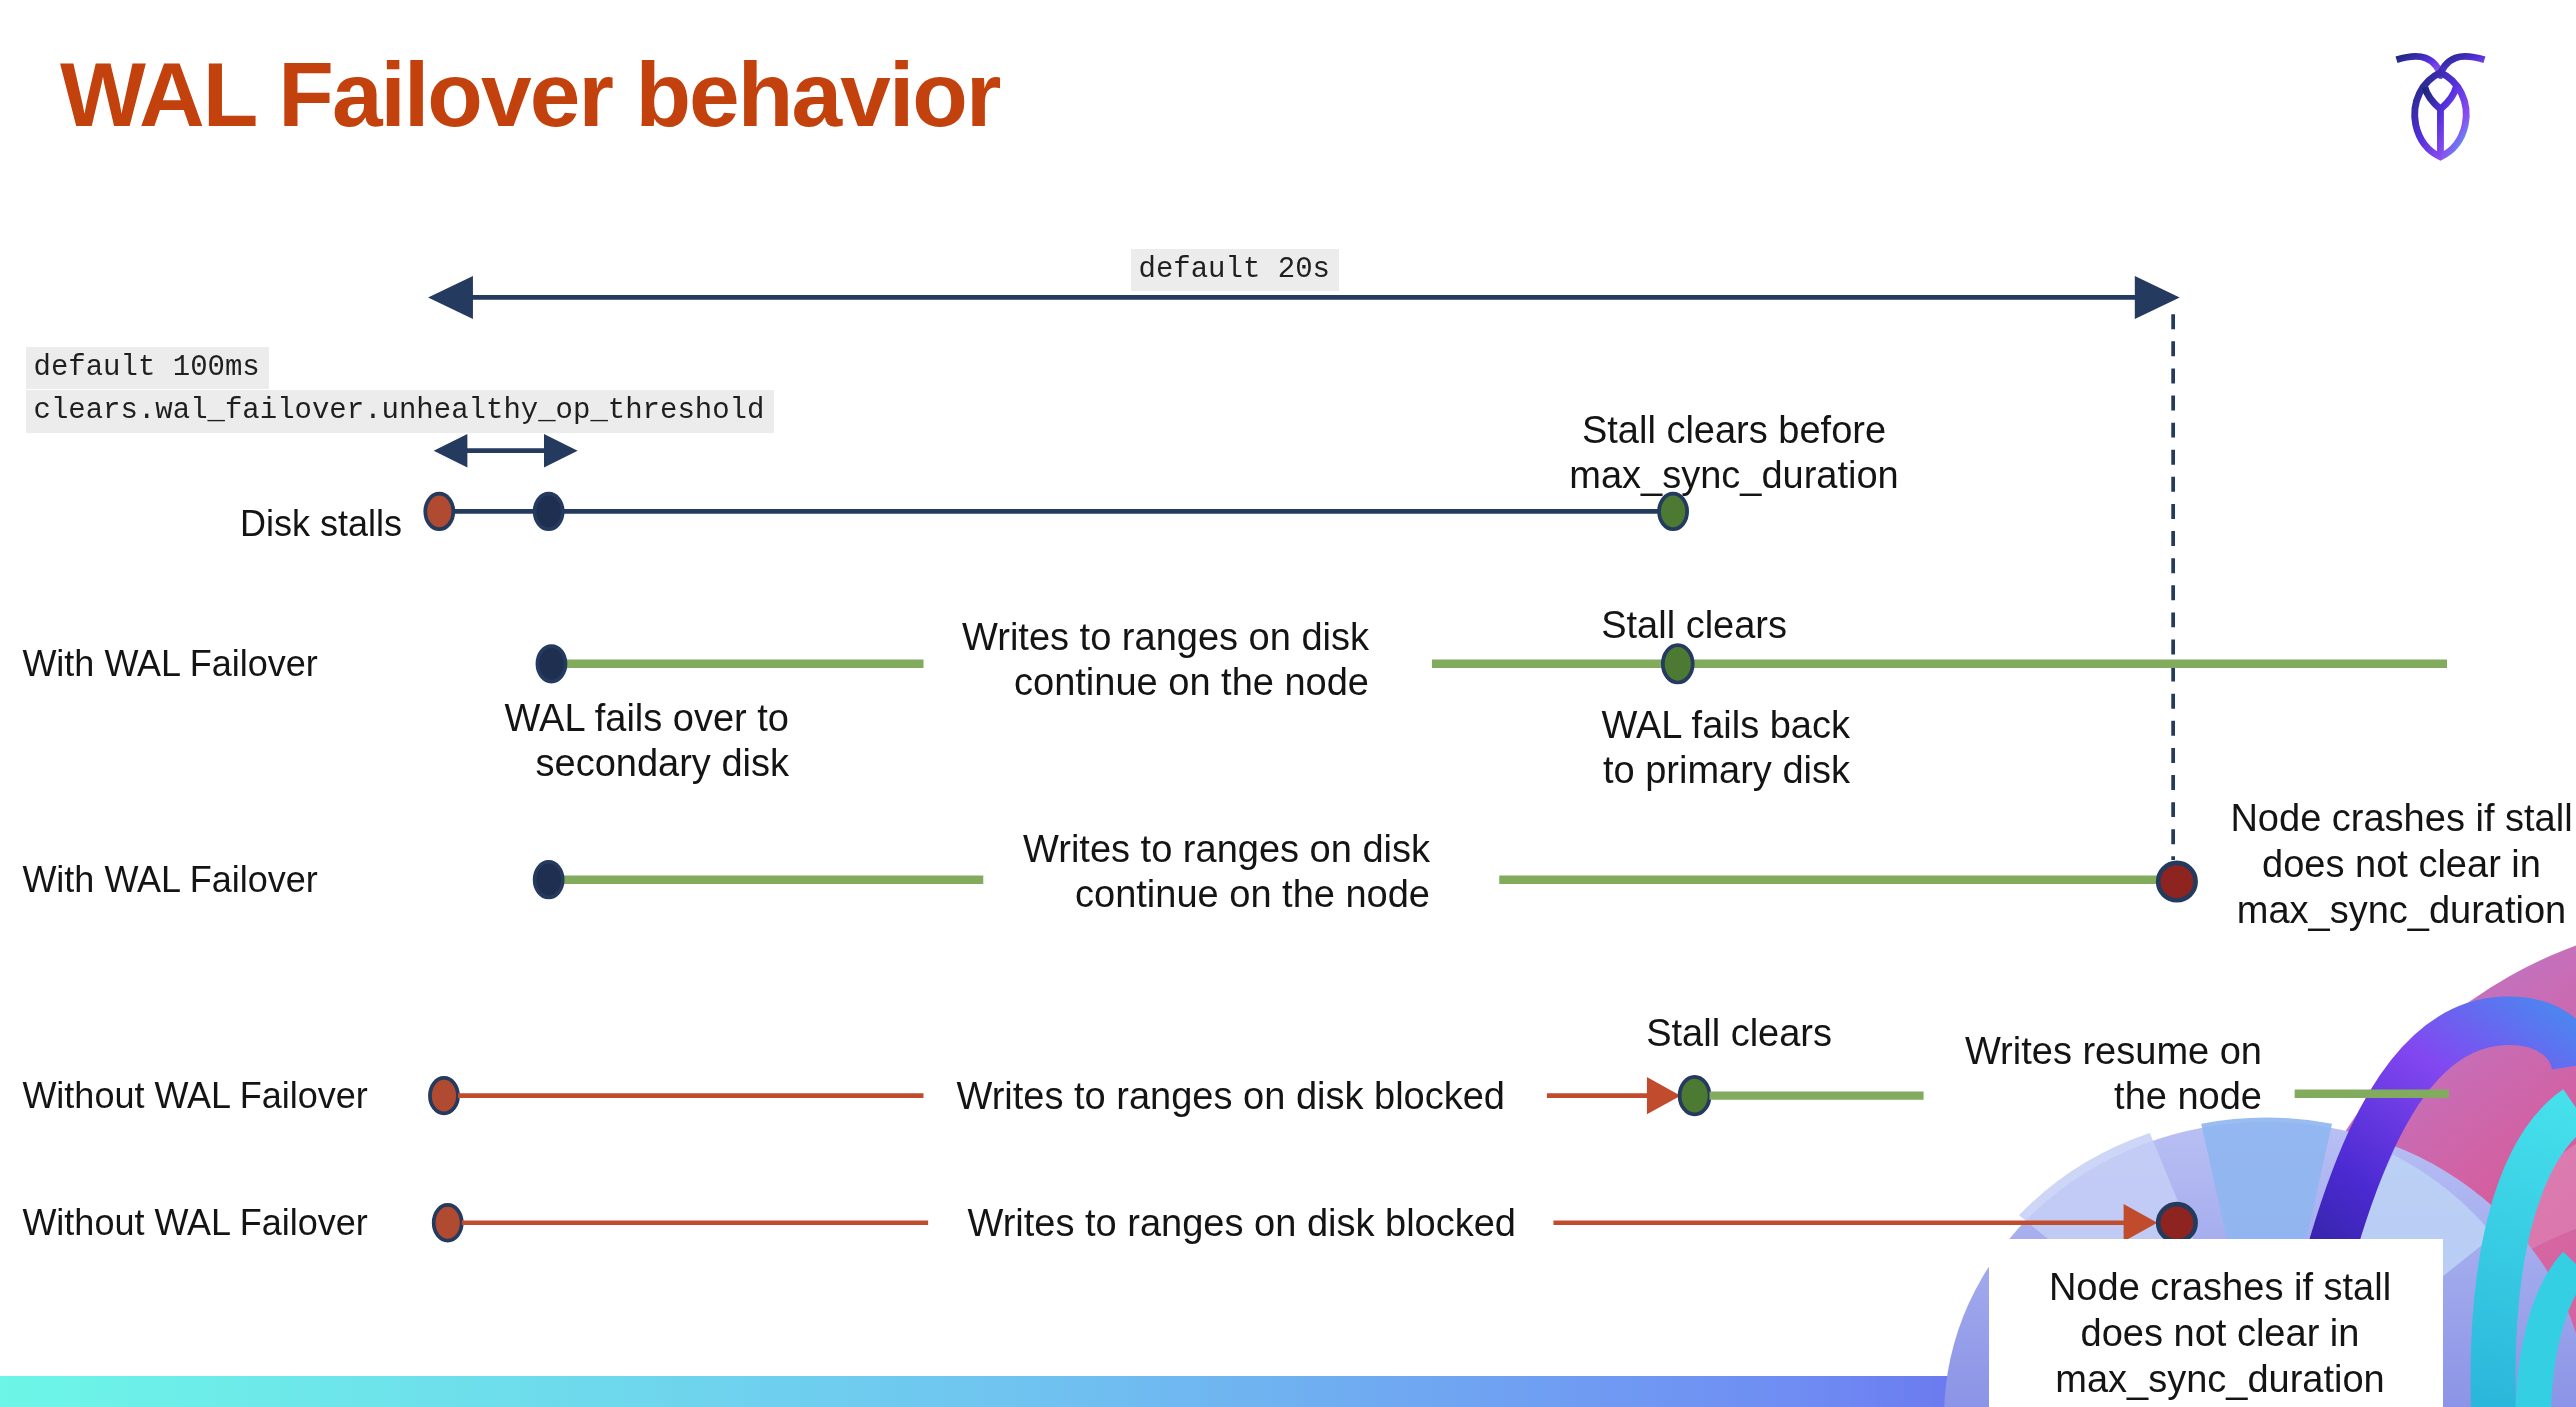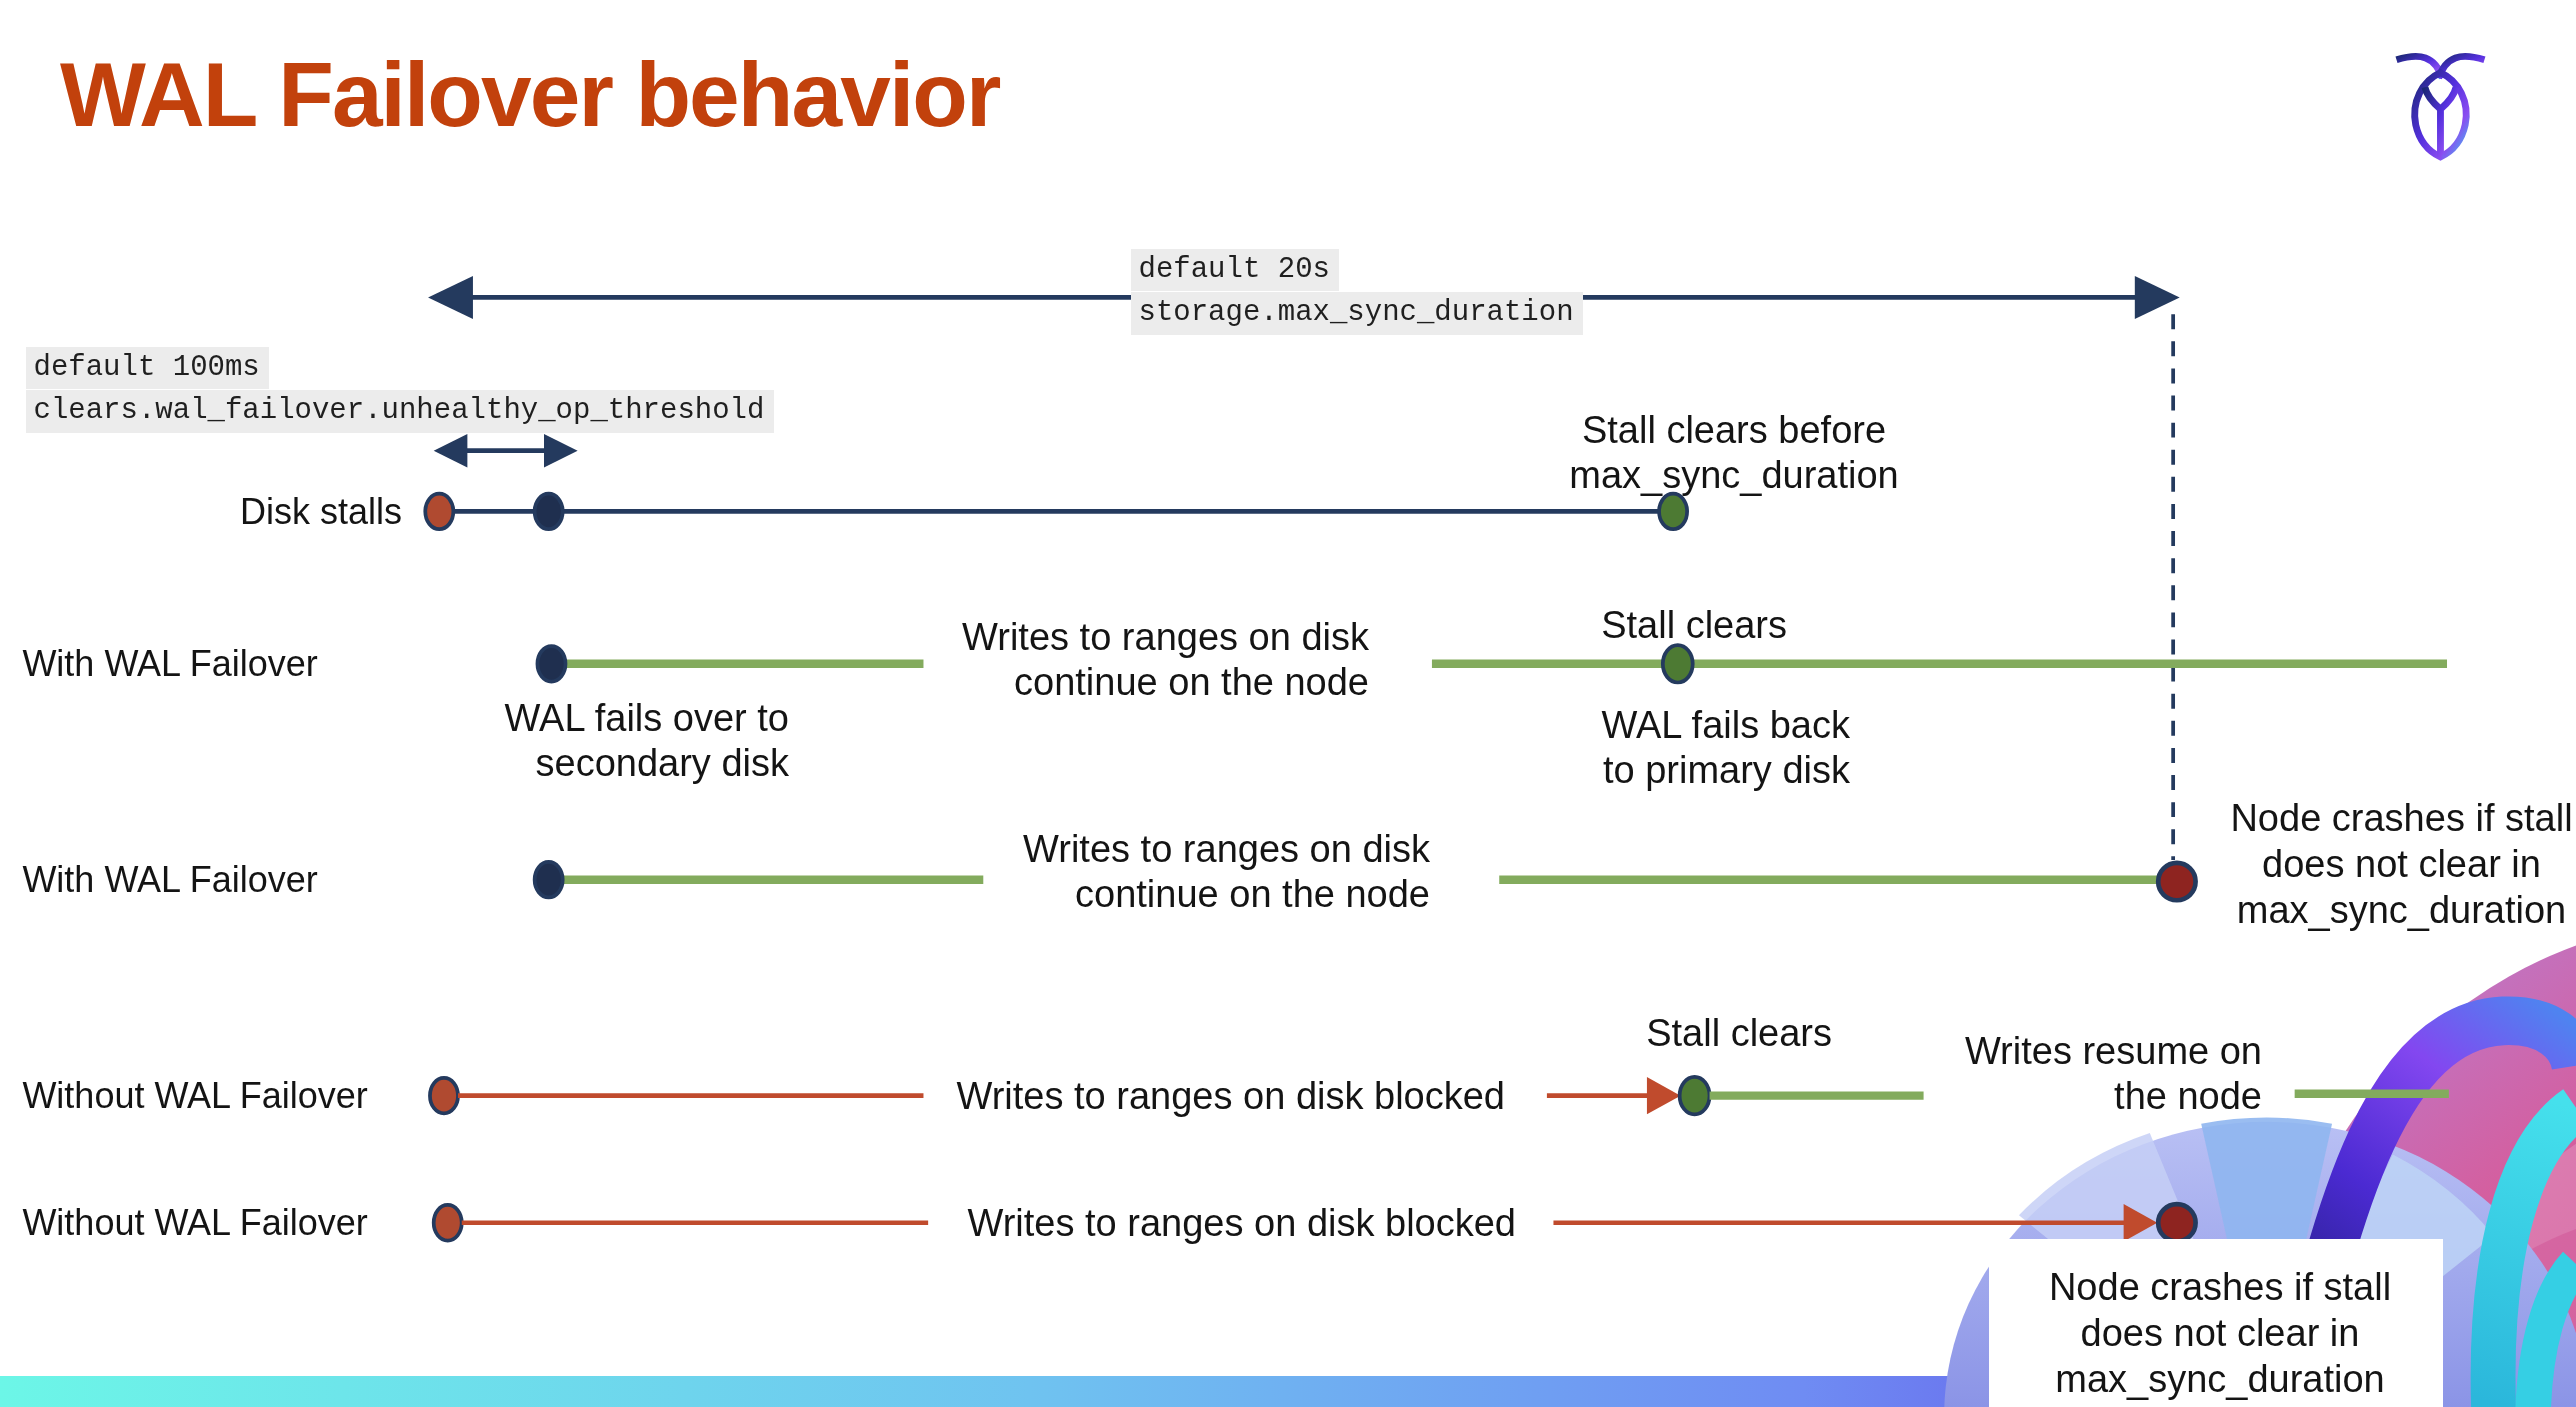--- a/index.html
+++ b/index.html
@@ -26,21 +26,21 @@
   .f-red{fill:var(--red_line);stroke:none;} .w5{stroke-width:5px;} .w9{stroke-width:9px;}
   .dash{stroke-dasharray:16 13;stroke-width:4px;}
   .dot-red{fill:var(--red_dot);stroke:var(--navy);stroke-width:4px;}
   .dot-navy{fill:var(--navy_dot);stroke:var(--navy);stroke-width:4px;}
   .dot-green{fill:var(--green_dot);stroke:var(--navy);stroke-width:4px;}
   .dot-darkred{fill:var(--dark_red);stroke:var(--navy);stroke-width:5px;}
   .bottom-bar{left:0;top:1376px;width:2576px;height:32px;z-index:1;
     background:linear-gradient(90deg,var(--bar_cyan) 0%,var(--bar_blue) 40%,var(--bar_periwinkle) 70%,var(--bar_purple) 100%);}
   .white-box{left:1989px;top:1239px;width:454px;height:168px;background:#ffffff;z-index:3;}
   .txt{z-index:4;}
-  .center{text-align:right;} .right{text-align:right;}
+  .center{text-align:right;} .right{text-align:right;margin-top:12px;}
 </style>
 </head>
 <body>
 
 <div class="stage">
 
   <div class="abs bottom-bar"></div>
 
   <svg class="canvas" width="2576" height="1408" viewBox="0 0 2756 1506">
     <defs>
@@ -133,21 +133,20 @@
       <circle cx="2329" cy="1308" r="20" class="dot-darkred"></circle>
     </g>
   </svg>
 
   <div class="abs white-box"></div>
 
   <div class="abs title txt">WAL Failover behavior</div>
 
   <div class="abs code-block" style="left:1131px;top:249px;">
     <span>default 20s</span>
-    <span>storage.max_sync_duration</span>
   </div>
 
   <div class="abs code-block" style="left:26px;top:347px;text-align:right;">
     <span>default 100ms</span>
     <span>clears.wal_failover.unhealthy_op_threshold</span>
   </div>
 
   <div class="abs rowlabel right txt" style="left:122px;top:490px;width:280px;">Disk stalls</div>
   <div class="abs rowlabel txt" style="left:22.4px;top:642px;width:374px;">With WAL Failover</div>
   <div class="abs rowlabel txt" style="left:22.4px;top:858px;width:374px;">With WAL Failover</div>

